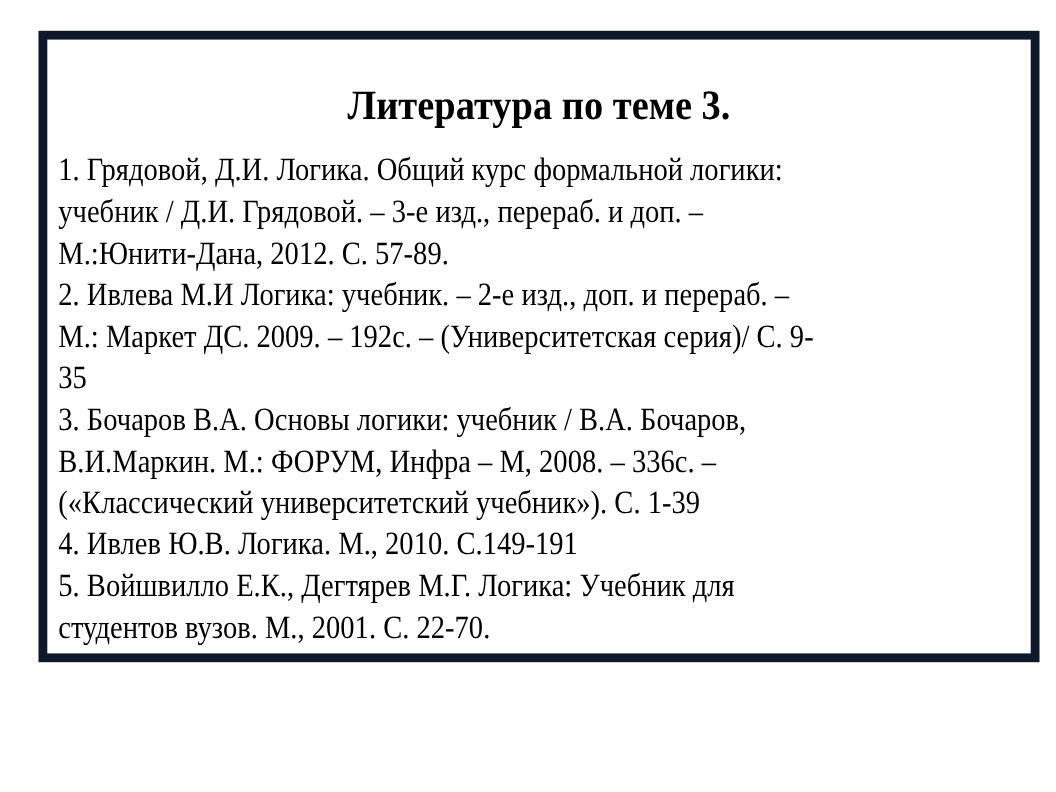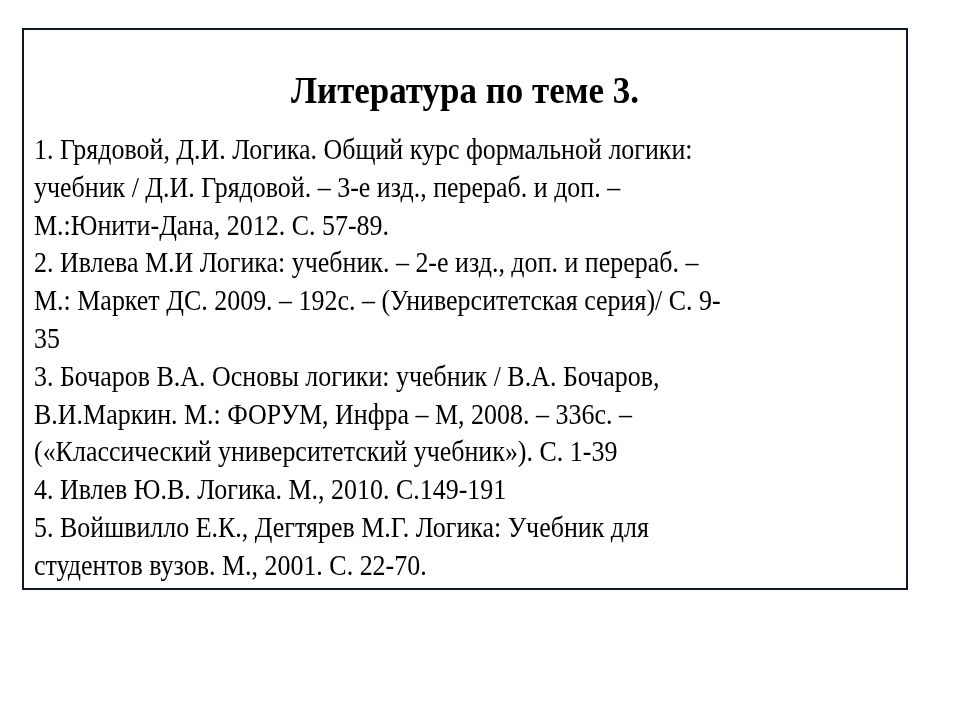--- a/index.html
+++ b/index.html
@@ -11,26 +11,27 @@
       overflow: hidden;
     }
     .slide {
       position: relative;
       width: 960px;
       height: 720px;
       background: #ffffff;
     }
     .frame {
       position: absolute;
-      left: 22px;
+      left: 35px;
       top: 28px;
       width: 882px;
       height: 558px;
-      border: 2px solid #0f172a;
+      border: 8px solid #0f172a;
       box-sizing: content-box;
+      padding-left: 12px;
     }
     .title {
       position: absolute;
       left: 0;
       right: 0;
       top: 38px;
       text-align: center;
       font-family: "Liberation Serif", serif;
       font-weight: bold;
       font-size: 38px;

